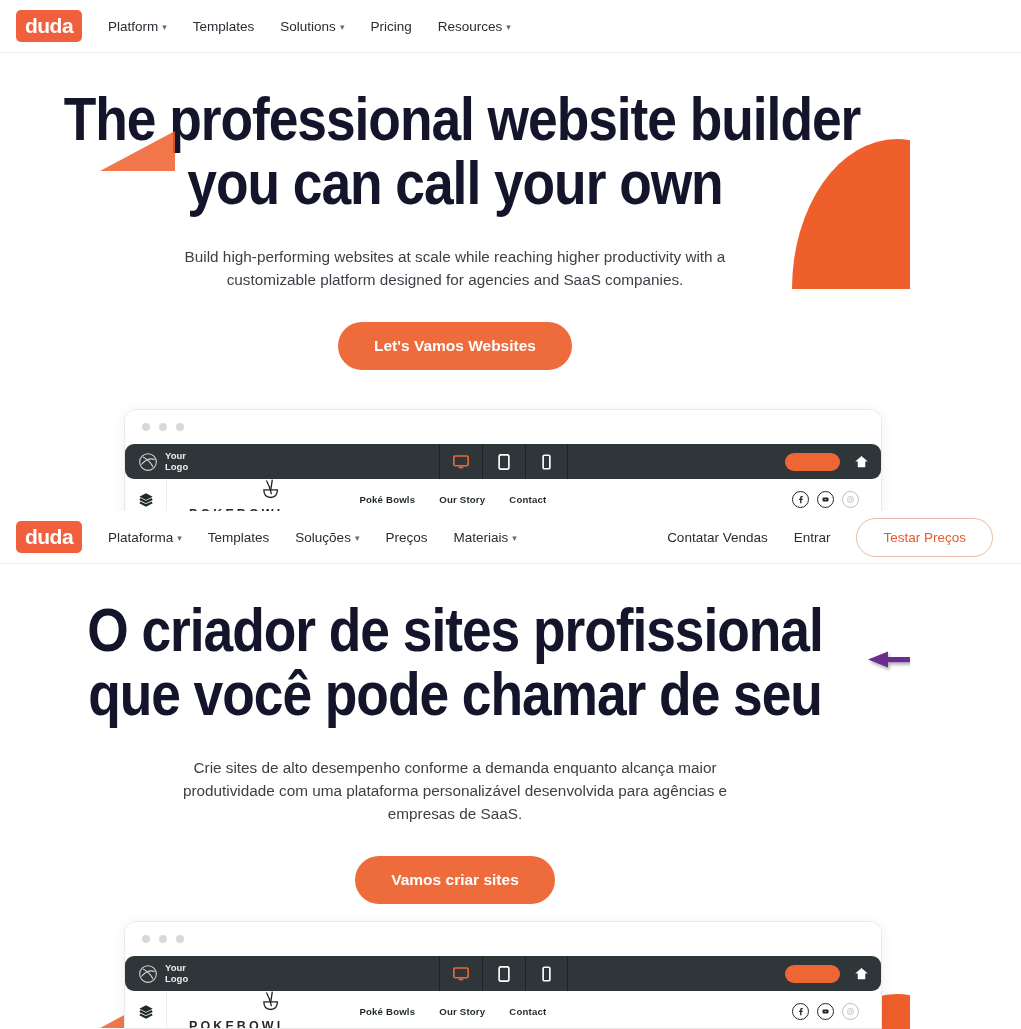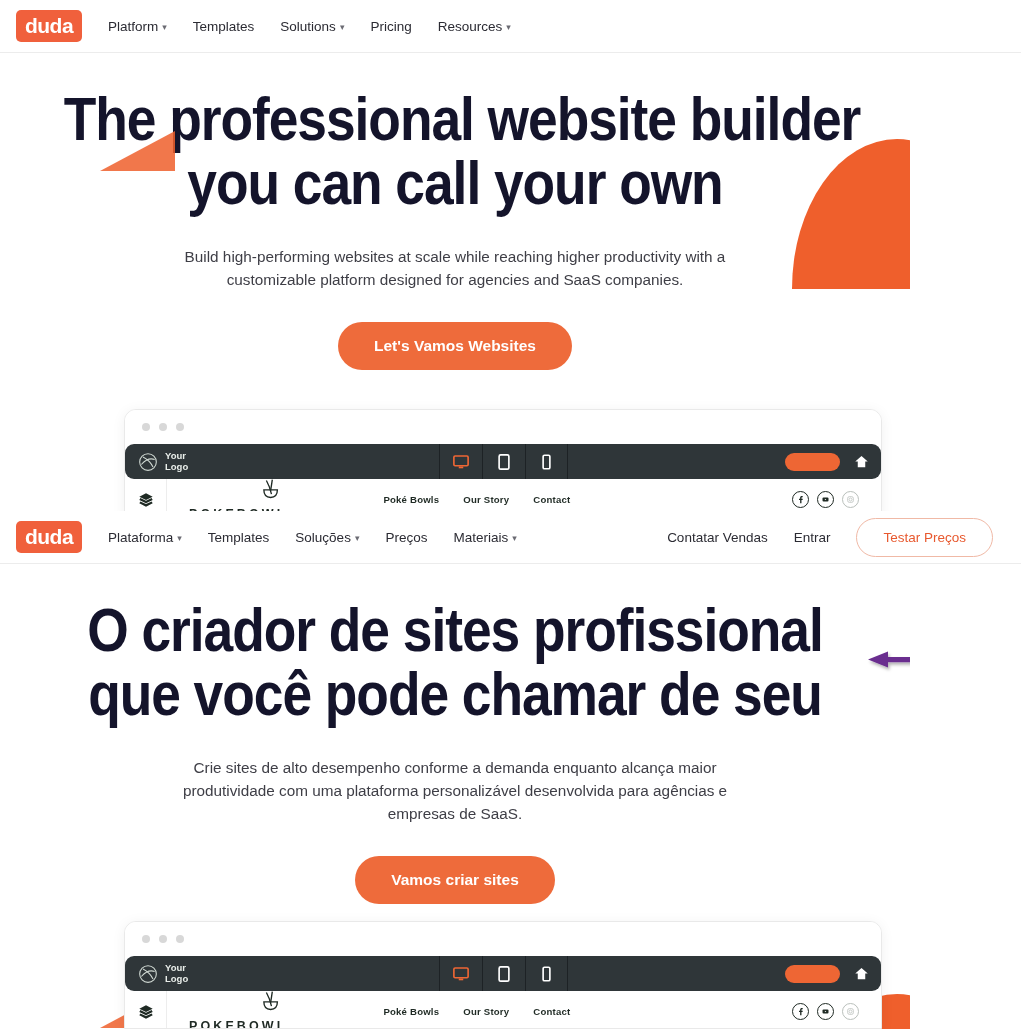--- a/index.html
+++ b/index.html
@@ -278,21 +278,21 @@
   }
   .site-brand-name {
     font-size: 12.5px;
     letter-spacing: 3.1px;
     color: #1f2a24;
     font-weight: 600;
   }
   .site-nav {
     display: flex;
     gap: 24px;
-    margin-left: 96px;
+    margin-left: 72px;
   }
   .site-nav span {
     font-size: 9.6px;
     color: #1f2a24;
     font-weight: 700;
     letter-spacing: 0.2px;
     white-space: nowrap;
   }
   .site-social {
     margin-left: auto;

